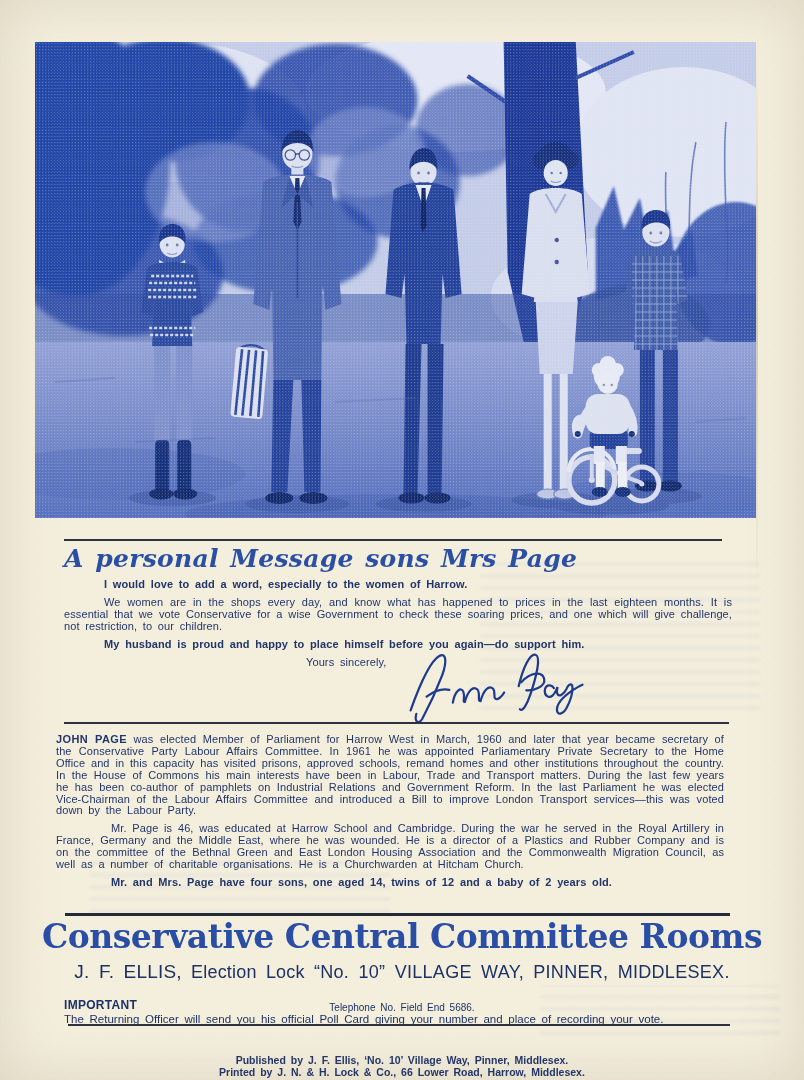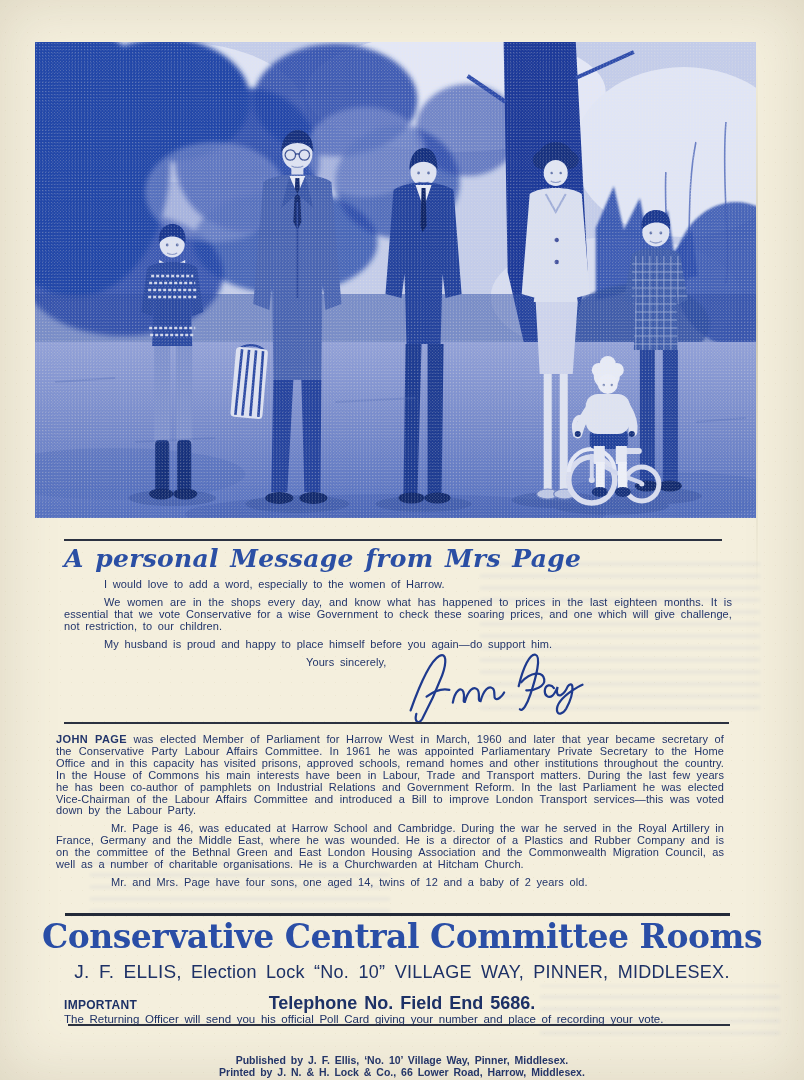--- a/index.html
+++ b/index.html
@@ -30,37 +30,37 @@
   .rule-2 { left:64px; top:722px; width:665px; height:2px; }
   .rule-3 { left:65px; top:913px; width:665px; height:3px; background:#232a38; }
   .rule-4 { left:68px; top:1024px; width:662px; height:2px; }
 
   .message { position:absolute; left:64px; top:546px; width:668px; }
   .msg-heading { margin:0 0 7px 0; font:italic 700 25px/1.05 "DejaVu Serif", serif;
     color:#2b4fa4; letter-spacing:0.3px; }
   .body-text { font-size:11px; line-height:11.9px; word-spacing:2.5px; letter-spacing:0.1px; }
   .message p, .bio p { margin:0 0 6px 0; text-align:justify; }
   .indent { text-indent:40px; }
-  .no-just { text-align:left !important; }
+  .no-just { text-align:left !important;font-weight:bold; }
   .closing { margin-left:242px !important; text-align:left !important; }
 
   .signature { position:absolute; left:400px; top:644px; width:185px; height:76px;
     transform:rotate(-3deg); }
 
   .bio { position:absolute; left:56px; top:734px; width:668px; }
   .bio .lead { font-weight:700; letter-spacing:0.4px; }
   .bio .indent2 { text-indent:55px; }
 
   .committee { position:absolute; left:0; top:919px; width:804px; text-align:center; }
   .cccr { margin:0; font:700 33px/1.12 "DejaVu Serif", serif; color:#2a4ea6;
     letter-spacing:-0.5px; }
   .agent-line { margin-top:5px; font-size:18px; color:#1d3166; letter-spacing:0.2px; word-spacing:4px; }
   .agent-name { font-weight:400; font-size:19px; }
   .agent-addr { letter-spacing:0.3px; }
-  .phone { margin-top:10px; font-weight:700; font-size:18px; color:#1d3166; word-spacing:2px; }
+  .phone { margin-top:19px; font-weight:400; font-size:10px; color:#1d3166; word-spacing:2px; }
 
   .notice { position:absolute; left:64px; top:998px; width:670px; color:#1d3166; }
   .notice-label { font-weight:700; font-size:12px; letter-spacing:0.3px; }
   .notice-text { font-size:11.5px; line-height:12px; word-spacing:2.5px; margin-top:1px; }
 
   .imprint { position:absolute; left:0; top:1055px; width:804px; text-align:center;
     color:#243568; font-weight:700; font-size:10.5px; line-height:11.5px; word-spacing:2px; }
 </style>
 </head>
 <body>
@@ -286,21 +286,21 @@
   </div>
 
   <div class="crease"></div>
   <div class="ghost" style="left:480px; top:560px; width:280px; height:150px;"></div>
   <div class="ghost" style="left:90px; top:858px; width:300px; height:55px;"></div>
   <div class="ghost" style="left:540px; top:985px; width:240px; height:50px;"></div>
 
   <div class="rule rule-1"></div>
 
   <div class="message body-text">
-    <h1 class="msg-heading">A personal Message from Mrs Page</h1>
+    <h1 class="msg-heading">A personal Message sons Mrs Page</h1>
     <p class="indent no-just">I would love to add a word, especially to the women of Harrow.</p>
     <p class="indent">We women are in the shops every day, and know what has happened to prices in the last eighteen months. It is essential that we vote Conservative for a wise Government to check these soaring prices, and one which will give challenge, not restriction, to our children.</p>
     <p class="indent no-just">My husband is proud and happy to place himself before you again—do support him.</p>
     <p class="closing">Yours sincerely,</p>
   </div>
 
   <svg class="signature" viewBox="0 0 200 80" aria-label="Anne Page">
     <g fill="none" stroke="#1e3a8e" stroke-width="2.4" stroke-linecap="round">
       <path d="M10,66 C20,42 34,14 44,9 C52,5 52,16 46,30 C38,48 28,66 22,76 C18,82 13,79 16,70"></path>
       <path d="M28,52 C37,46 46,44 53,46"></path>

